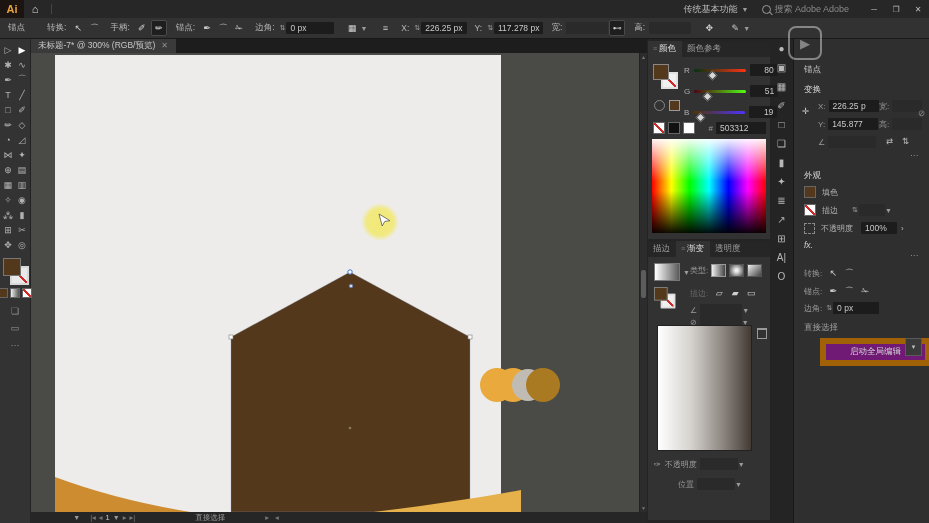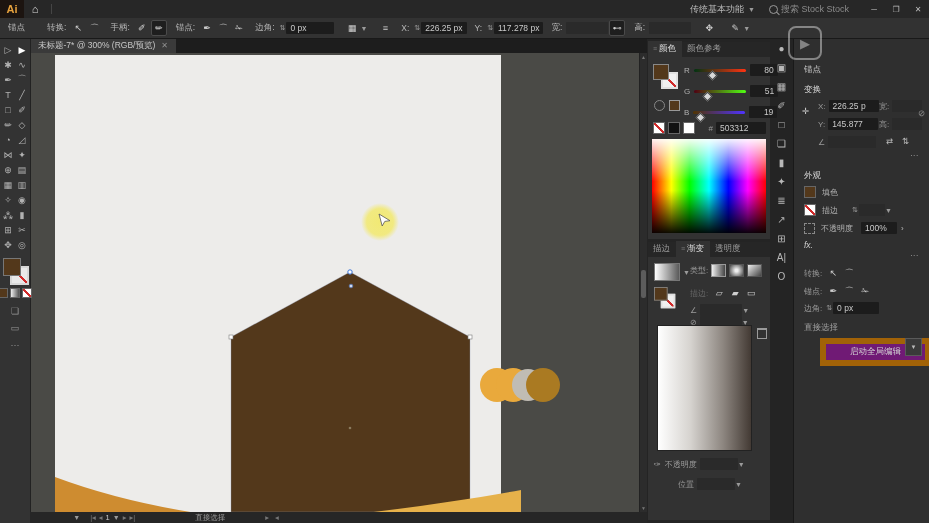--- a/index.html
+++ b/index.html
@@ -113,21 +113,21 @@
 
 <div class="abs menubar">
   <div class="ai-logo">Ai</div>
   <div class="home-ic">⌂</div>
   <div class="mb-sep"></div>
   <div class="ws-switcher">
     <span>传统基本功能</span>
     <span class="caret">▼</span>
   </div>
   <div class="mag"></div>
-  <span class="search-txt">搜索 Stock Stock</span>
+  <span class="search-txt">搜索 Adobe Adobe</span>
   <div class="winctl">
     <span>─</span>
     <span>❐</span>
     <span>✕</span>
   </div>
 </div>
 
 <div class="abs controlbar">
   <span class="cb-label">锚点</span>
   <div class="cb-gap"></div>

